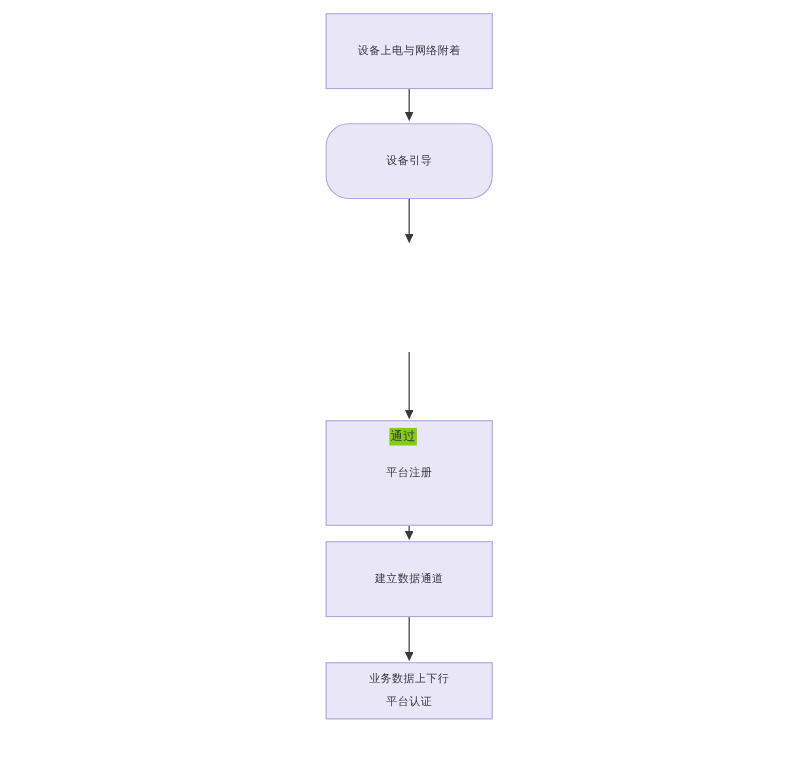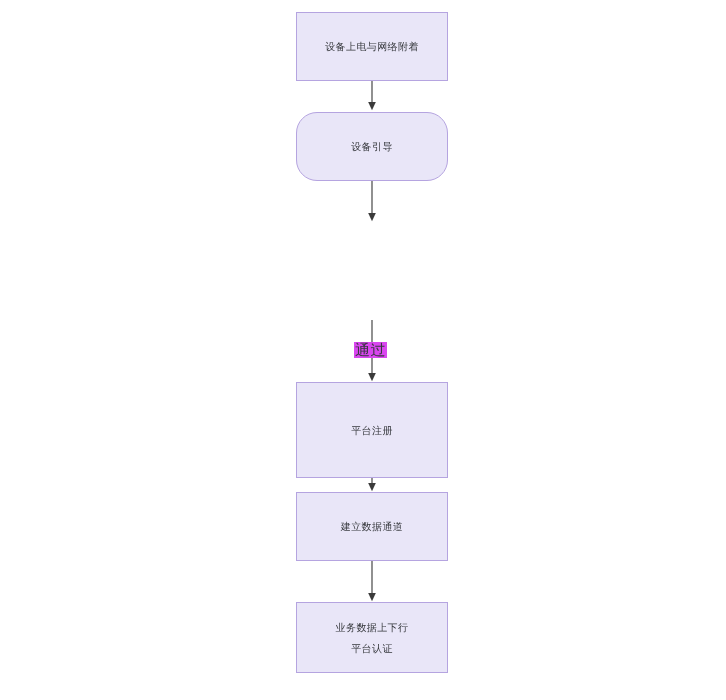--- a/index.html
+++ b/index.html
@@ -67,28 +67,29 @@
   .edge-svg {
     position: absolute;
     left: 0;
     top: 0;
     width: 726px;
     height: 700px;
     pointer-events: none;
   }
   .edge-label {
     position: absolute;
-    background: #d946ef;
+    background: #84cc16;
     color: #36383d;
-    font-size: 15px;
+    font-size: 11px;
     line-height: 16px;
     letter-spacing: 0.5px;
     padding: 0 1px;
     white-space: nowrap;
     z-index: 3;
+    margin-top: 47px;
   }
 </style>
 </head>
 <body>
 
 <div id="flowchart-canvas">
 
   <svg class="edge-svg" viewBox="0 0 726 700">
     <defs>
       <marker id="arrowhead" markerWidth="8" markerHeight="8" refX="3.2" refY="3" orient="auto">
@@ -119,18 +120,18 @@
   <div class="edge-label" style="left:354px; top:342px;">通过</div>
 
   <div class="node-rect" style="left:296px; top:382px; width:152px; height:96px;">
     <div class="node-line">平台注册</div>
   </div>
 
   <div class="node-rect" style="left:296px; top:492px; width:152px; height:69px;text-align:center;">
     <div class="node-line">建立数据通道</div>
   </div>
 
-  <div class="node-rect" style="left:296px; top:602px; width:152px; height:71px;">
+  <div class="node-rect" style="left:296px; top:602px; width:152px; height:52px;">
     <div class="node-line">业务数据上下行</div>
     <div class="node-line">平台认证</div>
   </div>
 
 </div>
 
 </body></html>

